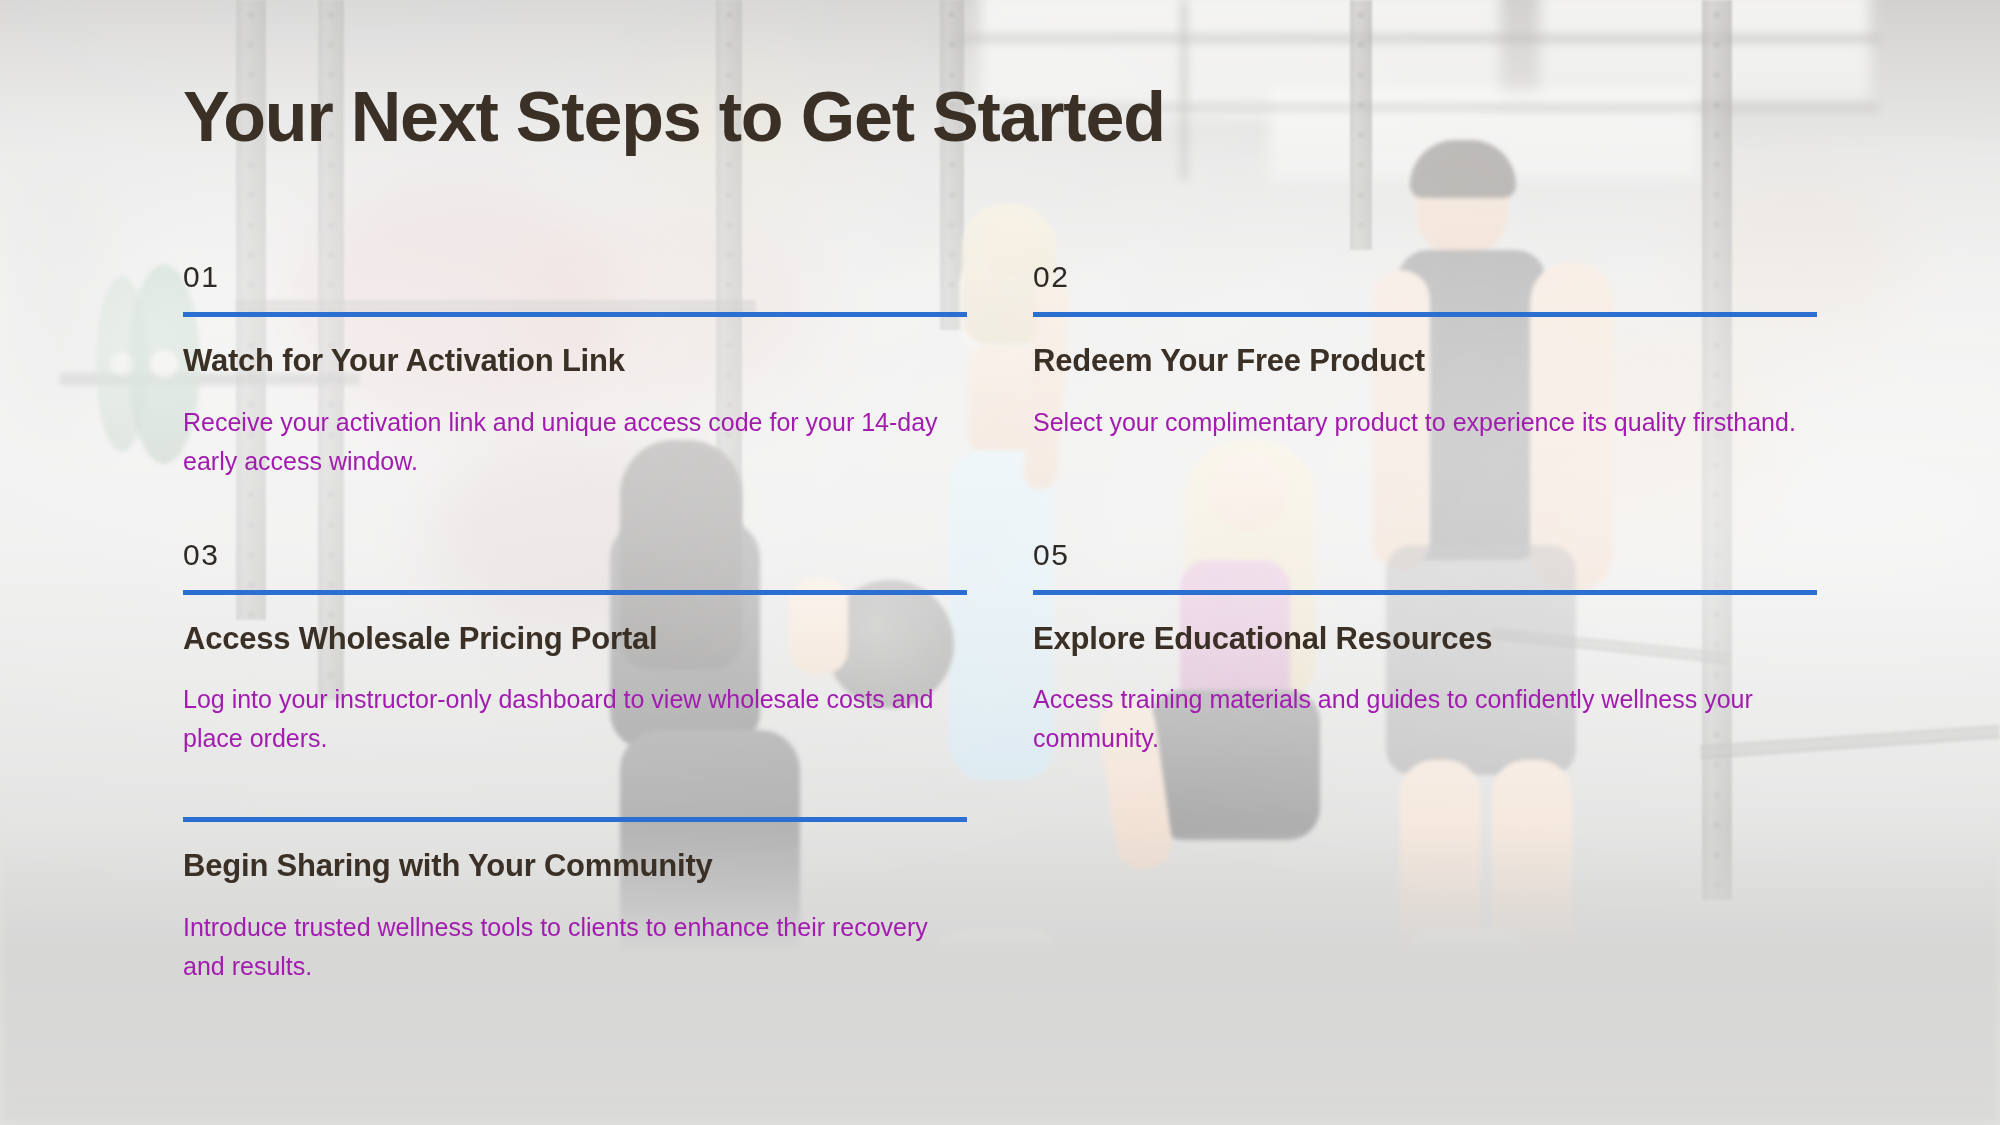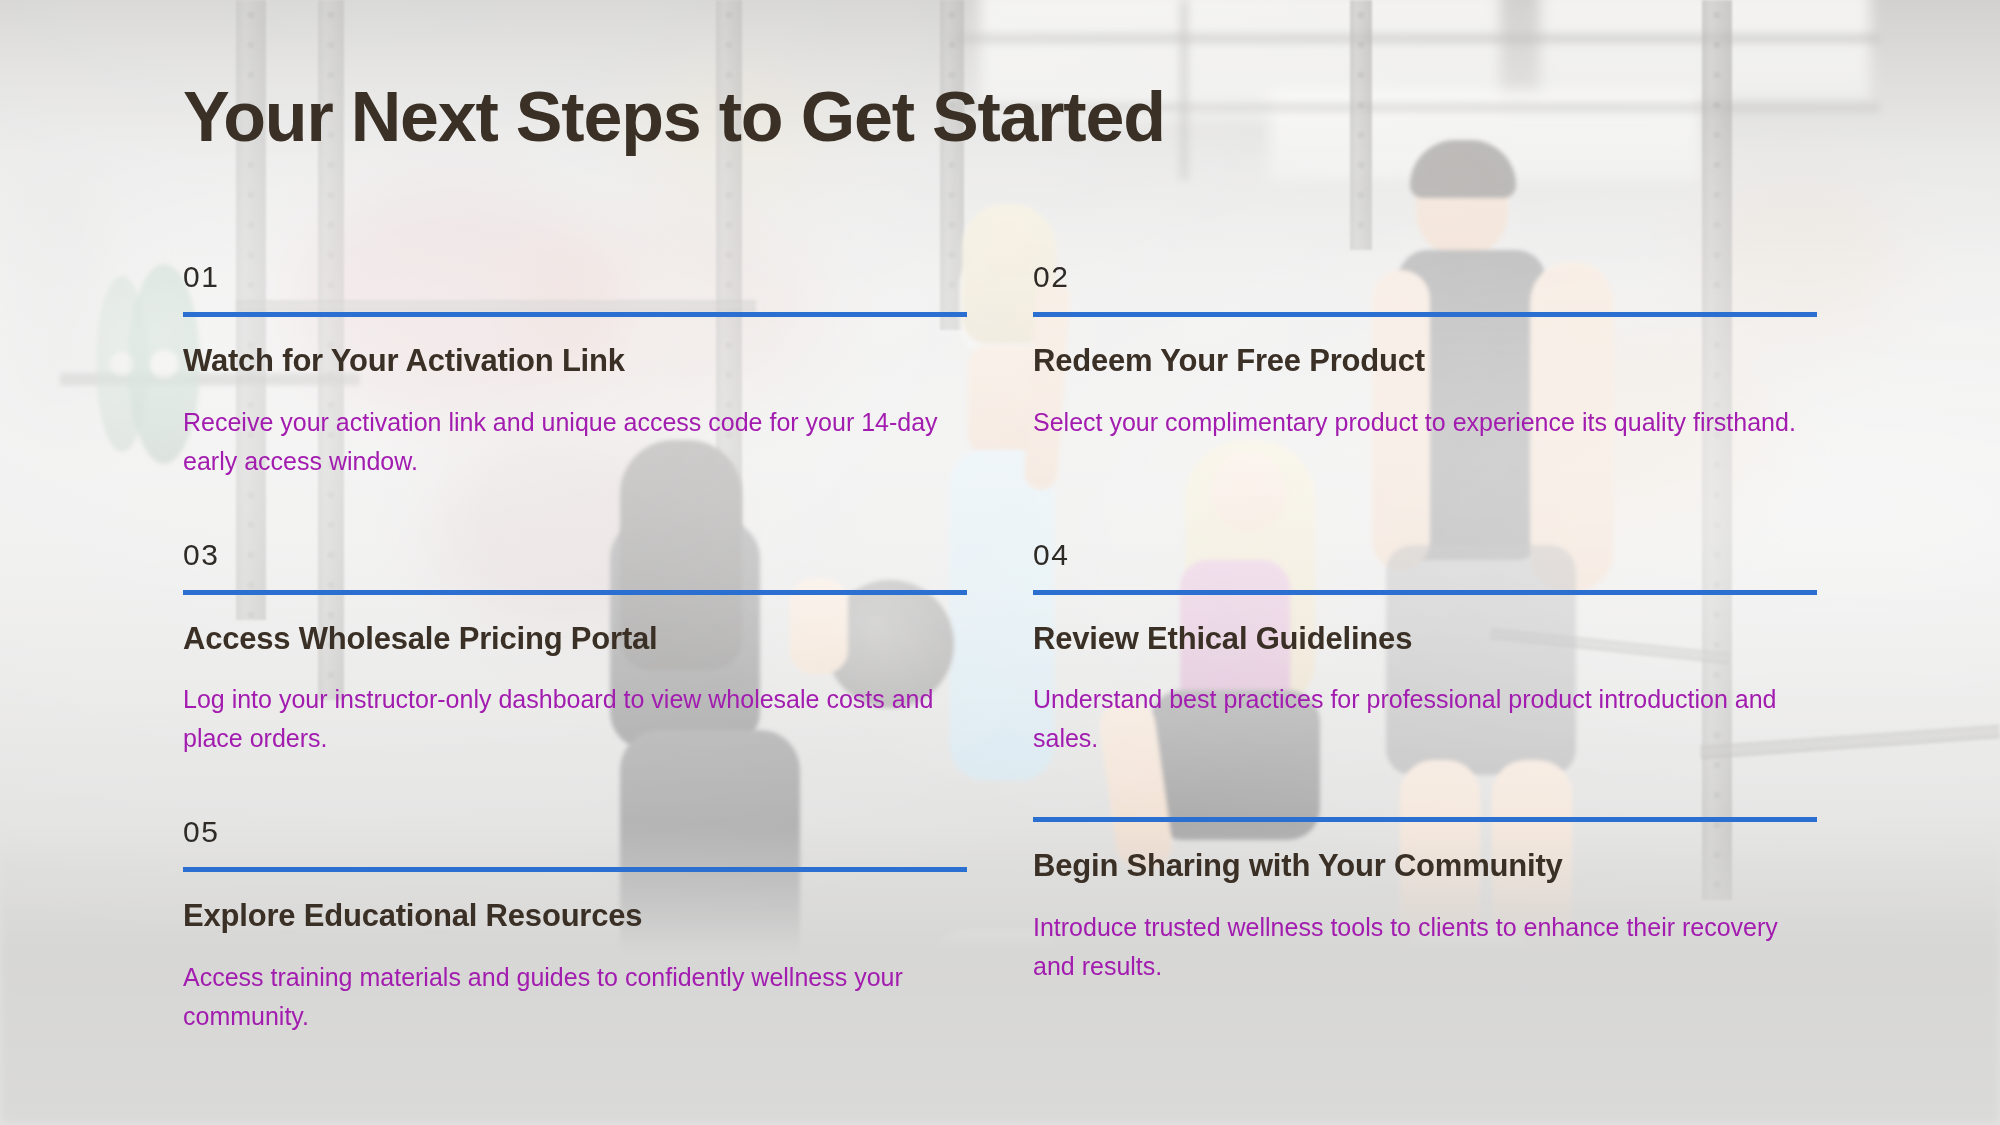--- a/index.html
+++ b/index.html
@@ -262,26 +262,20 @@
       <div class="step-desc">Select your complimentary product to experience its quality firsthand.</div>
     </div>
 
     <div class="step-card">
       <div class="step-number">03</div>
       <div class="step-divider" style="background: rgb(43, 111, 208);"></div>
       <div class="step-heading">Access Wholesale Pricing Portal</div>
       <div class="step-desc">Log into your instructor-only dashboard to view wholesale costs and place orders.</div>
     </div>
 
-    <div class="step-card">
-      <div class="step-number">04</div>
-      <div class="step-divider" style="background: rgb(43, 111, 208);"></div>
-      <div class="step-heading">Review Ethical Guidelines</div>
-      <div class="step-desc">Understand best practices for professional product introduction and sales.</div>
-    </div>
 
     <div class="step-card">
       <div class="step-number">05</div>
       <div class="step-divider" style="background: rgb(43, 111, 208);"></div>
       <div class="step-heading">Explore Educational Resources</div>
       <div class="step-desc">Access training materials and guides to confidently wellness your community.</div>
     </div>
 
     <div class="step-card">
       <div class="step-divider" style="background: rgb(43, 111, 208);"></div>

